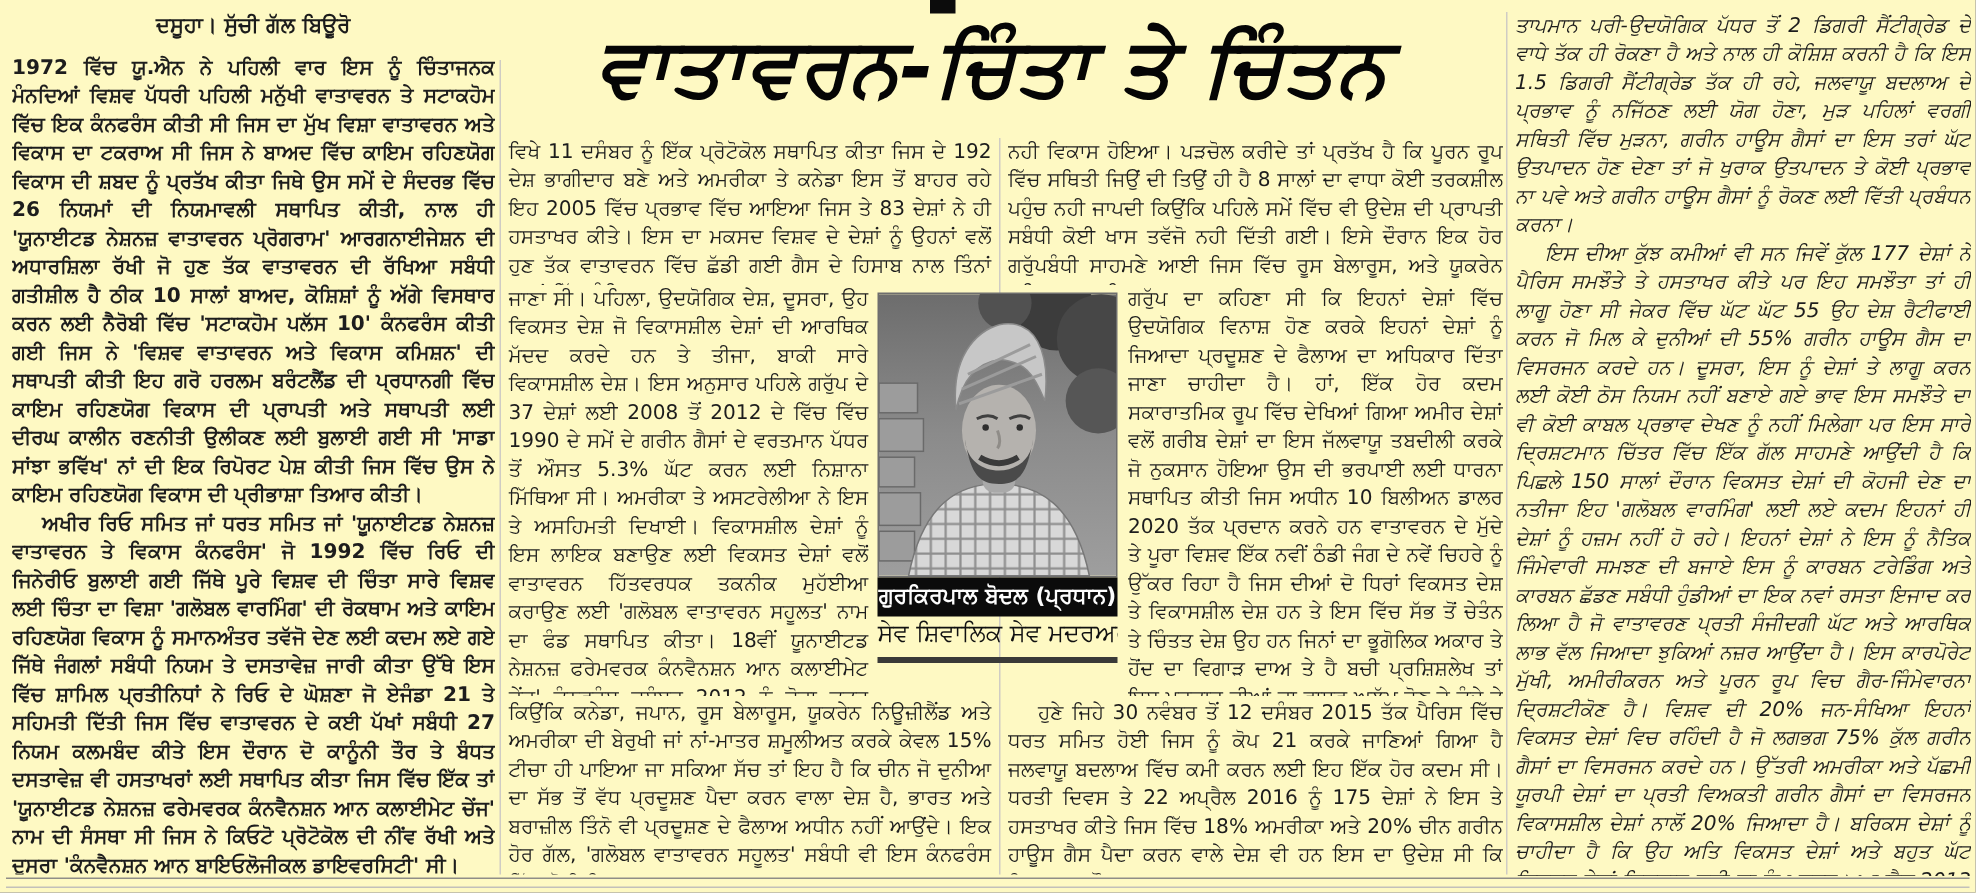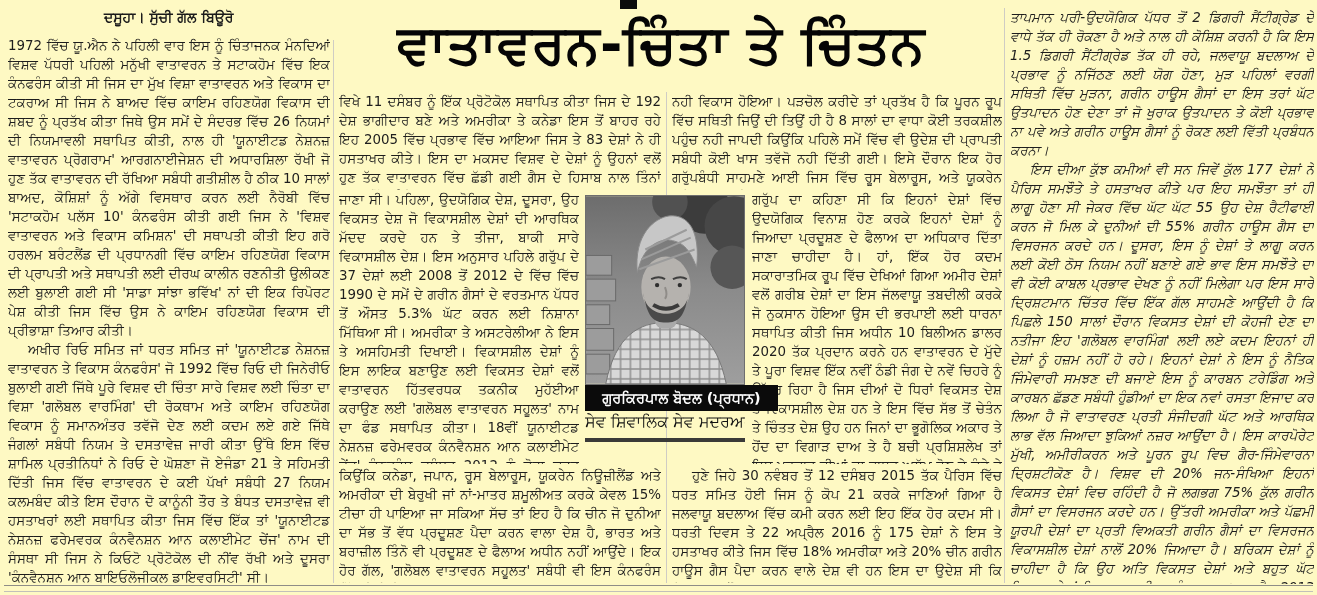--- a/index.html
+++ b/index.html
@@ -6,37 +6,37 @@
   .page{
     position:relative;width:1317px;height:595px;margin:0 auto;
     background:#fef9c3;overflow:hidden;
     font-family:"DejaVu Sans","Liberation Sans",sans-serif;
     color:#1b1b1b;
   }
   .dateline{position:absolute;left:104px;top:9px;font-size:14px;font-weight:bold;white-space:nowrap;}
   .headline{
     position:absolute;left:330px;top:4px;width:662px;height:86px;
     text-align:center;font-weight:bold;font-size:54px;line-height:82px;
-    letter-spacing:0.5px;color:#050505;white-space:nowrap;overflow:hidden;
+    letter-spacing:0.5px;color:#050505;white-space:nowrap;overflow:hidden;font-style:italic;
   }
   .body-text{
     position:absolute;font-size:13.4px;line-height:19px;
     text-align:justify;overflow:hidden;color:#1d1d1d;
     text-justify:inter-word;
   }
   .body-text p{margin:0;}
   .body-text p.indent{text-indent:20px;}
   .vrule{position:absolute;width:1px;background:#cfccc4;}
   .hrule{position:absolute;height:1px;background:#8f8d87;}
   .hrule.light{background:#c2c0ba;}
   .topmark{position:absolute;left:620px;top:0;width:17px;height:9px;background:#0c0c0c;}
   .photo-wrap{position:absolute;left:585px;top:195px;width:160px;}
   .photo{display:block;width:160px;height:190px;border:1px solid #6e6e6e;box-sizing:border-box;}
   .cap-bar{
-    width:193px;height:26px;background:#0b0b0b;color:#fdfdfd;
+    width:160px;height:26px;background:#0b0b0b;color:#fdfdfd;
     font-size:14.5px;font-weight:bold;text-align:center;line-height:26px;
     white-space:nowrap;overflow:hidden;
   }
   .cap-line{width:160px;text-align:center;font-weight:normal;font-size:16px;line-height:21px;color:#111;white-space:nowrap;overflow:hidden;}
   .cap-rule{width:160px;height:4px;background:#3a3a38;margin-top:6px;}
 </style>
 </head>
 <body>
 
 <div class="page">
@@ -44,21 +44,21 @@
   <div class="topmark"></div>
 
   <div class="dateline">ਦਸੂਹਾ। ਸੁੱਚੀ ਗੱਲ ਬਿਊਰੋ</div>
 
   <div class="headline">ਵਾਤਾਵਰਨ-ਚਿੰਤਾ ਤੇ ਚਿੰਤਨ</div>
 
   <div class="vrule" style="left:333px;top:40px;height:543px;"></div>
   <div class="vrule" style="left:666px;top:92px;height:491px;"></div>
   <div class="vrule" style="left:1004px;top:8px;height:575px;"></div>
 
-  <div class="body-text" style="left:8px;top:36px;width:322px;height:547px;">
+  <div class="body-text" style="left:8px;top:36px;width:322px;height:547px;font-weight:bold;">
     <p>1972 ਵਿੱਚ ਯੂ.ਐਨ ਨੇ ਪਹਿਲੀ ਵਾਰ ਇਸ ਨੂੰ ਚਿੰਤਾਜਨਕ ਮੰਨਦਿਆਂ ਵਿਸ਼ਵ ਪੱਧਰੀ ਪਹਿਲੀ ਮਨੁੱਖੀ ਵਾਤਾਵਰਨ ਤੇ ਸਟਾਕਹੋਮ ਵਿੱਚ ਇਕ ਕੰਨਫਰੰਸ ਕੀਤੀ ਸੀ ਜਿਸ ਦਾ ਮੁੱਖ ਵਿਸ਼ਾ ਵਾਤਾਵਰਨ ਅਤੇ ਵਿਕਾਸ ਦਾ ਟਕਰਾਅ ਸੀ ਜਿਸ ਨੇ ਬਾਅਦ ਵਿੱਚ ਕਾਇਮ ਰਹਿਣਯੋਗ ਵਿਕਾਸ ਦੀ ਸ਼ਬਦ ਨੂੰ ਪ੍ਰਤੱਖ ਕੀਤਾ ਜਿਥੇ ਉਸ ਸਮੇਂ ਦੇ ਸੰਦਰਭ ਵਿੱਚ 26 ਨਿਯਮਾਂ ਦੀ ਨਿਯਮਾਵਲੀ ਸਥਾਪਿਤ ਕੀਤੀ, ਨਾਲ ਹੀ 'ਯੂਨਾਈਟਡ ਨੇਸ਼ਨਜ਼ ਵਾਤਾਵਰਨ ਪ੍ਰੋਗਰਾਮ' ਆਰਗਨਾਈਜੇਸ਼ਨ ਦੀ ਅਧਾਰਸ਼ਿਲਾ ਰੱਖੀ ਜੋ ਹੁਣ ਤੱਕ ਵਾਤਾਵਰਨ ਦੀ ਰੱਖਿਆ ਸਬੰਧੀ ਗਤੀਸ਼ੀਲ ਹੈ ਠੀਕ 10 ਸਾਲਾਂ ਬਾਅਦ, ਕੋਸ਼ਿਸ਼ਾਂ ਨੂੰ ਅੱਗੇ ਵਿਸਥਾਰ ਕਰਨ ਲਈ ਨੈਰੋਬੀ ਵਿੱਚ 'ਸਟਾਕਹੋਮ ਪਲੱਸ 10' ਕੰਨਫਰੰਸ ਕੀਤੀ ਗਈ ਜਿਸ ਨੇ 'ਵਿਸ਼ਵ ਵਾਤਾਵਰਨ ਅਤੇ ਵਿਕਾਸ ਕਮਿਸ਼ਨ' ਦੀ ਸਥਾਪਤੀ ਕੀਤੀ ਇਹ ਗਰੋ ਹਰਲਮ ਬਰੰਟਲੈਂਡ ਦੀ ਪ੍ਰਧਾਨਗੀ ਵਿੱਚ ਕਾਇਮ ਰਹਿਣਯੋਗ ਵਿਕਾਸ ਦੀ ਪ੍ਰਾਪਤੀ ਅਤੇ ਸਥਾਪਤੀ ਲਈ ਦੀਰਘ ਕਾਲੀਨ ਰਣਨੀਤੀ ਉਲੀਕਣ ਲਈ ਬੁਲਾਈ ਗਈ ਸੀ 'ਸਾਡਾ ਸਾਂਝਾ ਭਵਿੱਖ' ਨਾਂ ਦੀ ਇਕ ਰਿਪੋਰਟ ਪੇਸ਼ ਕੀਤੀ ਜਿਸ ਵਿੱਚ ਉਸ ਨੇ ਕਾਇਮ ਰਹਿਣਯੋਗ ਵਿਕਾਸ ਦੀ ਪ੍ਰੀਭਾਸ਼ਾ ਤਿਆਰ ਕੀਤੀ।</p>
     <p class="indent">ਅਖੀਰ ਰਿਓ ਸਮਿਤ ਜਾਂ ਧਰਤ ਸਮਿਤ ਜਾਂ 'ਯੂਨਾਈਟਡ ਨੇਸ਼ਨਜ਼ ਵਾਤਾਵਰਨ ਤੇ ਵਿਕਾਸ ਕੰਨਫਰੰਸ' ਜੋ 1992 ਵਿੱਚ ਰਿਓ ਦੀ ਜਿਨੇਰੀਓ ਬੁਲਾਈ ਗਈ ਜਿੱਥੇ ਪੂਰੇ ਵਿਸ਼ਵ ਦੀ ਚਿੰਤਾ ਸਾਰੇ ਵਿਸ਼ਵ ਲਈ ਚਿੰਤਾ ਦਾ ਵਿਸ਼ਾ 'ਗਲੋਬਲ ਵਾਰਮਿੰਗ' ਦੀ ਰੋਕਥਾਮ ਅਤੇ ਕਾਇਮ ਰਹਿਣਯੋਗ ਵਿਕਾਸ ਨੂੰ ਸਮਾਨਅੰਤਰ ਤਵੱਜੋ ਦੇਣ ਲਈ ਕਦਮ ਲਏ ਗਏ ਜਿੱਥੇ ਜੰਗਲਾਂ ਸਬੰਧੀ ਨਿਯਮ ਤੇ ਦਸਤਾਵੇਜ਼ ਜਾਰੀ ਕੀਤਾ ਉੱਥੇ ਇਸ ਵਿੱਚ ਸ਼ਾਮਿਲ ਪ੍ਰਤੀਨਿਧਾਂ ਨੇ ਰਿਓ ਦੇ ਘੋਸ਼ਣਾ ਜੋ ਏਜੰਡਾ 21 ਤੇ ਸਹਿਮਤੀ ਦਿੱਤੀ ਜਿਸ ਵਿੱਚ ਵਾਤਾਵਰਨ ਦੇ ਕਈ ਪੱਖਾਂ ਸਬੰਧੀ 27 ਨਿਯਮ ਕਲਮਬੰਦ ਕੀਤੇ ਇਸ ਦੌਰਾਨ ਦੋ ਕਾਨੂੰਨੀ ਤੌਰ ਤੇ ਬੰਧਤ ਦਸਤਾਵੇਜ਼ ਵੀ ਹਸਤਾਖਰਾਂ ਲਈ ਸਥਾਪਿਤ ਕੀਤਾ ਜਿਸ ਵਿੱਚ ਇੱਕ ਤਾਂ 'ਯੂਨਾਈਟਡ ਨੇਸ਼ਨਜ਼ ਫਰੇਮਵਰਕ ਕੰਨਵੈਨਸ਼ਨ ਆਨ ਕਲਾਈਮੇਟ ਚੇਂਜ' ਨਾਮ ਦੀ ਸੰਸਥਾ ਸੀ ਜਿਸ ਨੇ ਕਿਓਟੋ ਪ੍ਰੋਟੋਕੋਲ ਦੀ ਨੀਂਵ ਰੱਖੀ ਅਤੇ ਦੂਸਰਾ 'ਕੰਨਵੈਨਸ਼ਨ ਆਨ ਬਾਇਓਲੋਜੀਕਲ ਡਾਇਵਰਸਿਟੀ' ਸੀ।</p>
 
   </div>
 
   <div class="body-text" style="left:339px;top:92px;width:322px;height:98px;">
     <p>ਵਿਖੇ 11 ਦਸੰਬਰ ਨੂੰ ਇੱਕ ਪ੍ਰੋਟੋਕੋਲ ਸਥਾਪਿਤ ਕੀਤਾ ਜਿਸ ਦੇ 192 ਦੇਸ਼ ਭਾਗੀਦਾਰ ਬਣੇ ਅਤੇ ਅਮਰੀਕਾ ਤੇ ਕਨੇਡਾ ਇਸ ਤੋਂ ਬਾਹਰ ਰਹੇ ਇਹ 2005 ਵਿੱਚ ਪ੍ਰਭਾਵ ਵਿੱਚ ਆਇਆ ਜਿਸ ਤੇ 83 ਦੇਸ਼ਾਂ ਨੇ ਹੀ ਹਸਤਾਖਰ ਕੀਤੇ। ਇਸ ਦਾ ਮਕਸਦ ਵਿਸ਼ਵ ਦੇ ਦੇਸ਼ਾਂ ਨੂੰ ਉਹਨਾਂ ਵਲੋਂ ਹੁਣ ਤੱਕ ਵਾਤਾਵਰਨ ਵਿੱਚ ਛੱਡੀ ਗਈ ਗੈਸ ਦੇ ਹਿਸਾਬ ਨਾਲ ਤਿੰਨਾਂ ਭਾਗਾਂ ਵਿੱਚ ਵੰਡਿਆ</p>
   </div>
   <div class="body-text" style="left:339px;top:190px;width:240px;height:274px;">
     <p>ਜਾਣਾ ਸੀ। ਪਹਿਲਾ, ਉਦਯੋਗਿਕ ਦੇਸ਼, ਦੂਸਰਾ, ਉਹ ਵਿਕਸਤ ਦੇਸ਼ ਜੋ ਵਿਕਾਸਸ਼ੀਲ ਦੇਸ਼ਾਂ ਦੀ ਆਰਥਿਕ ਮੱਦਦ ਕਰਦੇ ਹਨ ਤੇ ਤੀਜਾ, ਬਾਕੀ ਸਾਰੇ ਵਿਕਾਸਸ਼ੀਲ ਦੇਸ਼। ਇਸ ਅਨੁਸਾਰ ਪਹਿਲੇ ਗਰੁੱਪ ਦੇ 37 ਦੇਸ਼ਾਂ ਲਈ 2008 ਤੋਂ 2012 ਦੇ ਵਿੱਚ ਵਿੱਚ 1990 ਦੇ ਸਮੇਂ ਦੇ ਗਰੀਨ ਗੈਸਾਂ ਦੇ ਵਰਤਮਾਨ ਪੱਧਰ ਤੋਂ ਔਸਤ 5.3% ਘੱਟ ਕਰਨ ਲਈ ਨਿਸ਼ਾਨਾ ਮਿੱਥਿਆ ਸੀ। ਅਮਰੀਕਾ ਤੇ ਅਸਟਰੇਲੀਆ ਨੇ ਇਸ ਤੇ ਅਸਹਿਮਤੀ ਦਿਖਾਈ। ਵਿਕਾਸਸ਼ੀਲ ਦੇਸ਼ਾਂ ਨੂੰ ਇਸ ਲਾਇਕ ਬਣਾਉਣ ਲਈ ਵਿਕਸਤ ਦੇਸ਼ਾਂ ਵਲੋਂ ਵਾਤਾਵਰਨ ਹਿੱਤਵਰਧਕ ਤਕਨੀਕ ਮੁਹੱਈਆ ਕਰਾਉਣ ਲਈ 'ਗਲੋਬਲ ਵਾਤਾਵਰਨ ਸਹੂਲਤ' ਨਾਮ ਦਾ ਫੰਡ ਸਥਾਪਿਤ ਕੀਤਾ। 18ਵੀਂ ਯੂਨਾਈਟਡ ਨੇਸ਼ਨਜ਼ ਫਰੇਮਵਰਕ ਕੰਨਵੈਨਸ਼ਨ ਆਨ ਕਲਾਈਮੇਟ ਚੇਂਜ' ਕੰਨਫਰੰਸ ਦਸੰਬਰ 2012 ਨੂੰ ਦੋਹਾ ਕਤਰ ਵਿੱਚ ਹੋਈ। ਇਸ ਵਿੱਚ ਇੱਕ ਦਸਤਾਵੇਜ਼ਾਂ ਦਾ ਪੈਕਟ ਤਿਆਰ ਕੀਤਾ ਗਿਆ ਜਿਸ ਨੂੰ ਉਦੋਹਾ ਜੱਲਵਾਯੂ ਦੁਆਰ" ਦਾ ਨਾਮ ਦਿੱਤਾ ਗਿਆ ਜਿਸ ਵਿੱਚ ਕਿਓਟ ਪ੍ਰੋਟੋਕੋਲ ਨੂੰ 2020 ਤੱਕ ਵਾਧਾ ਕੀਤਾ</p>

